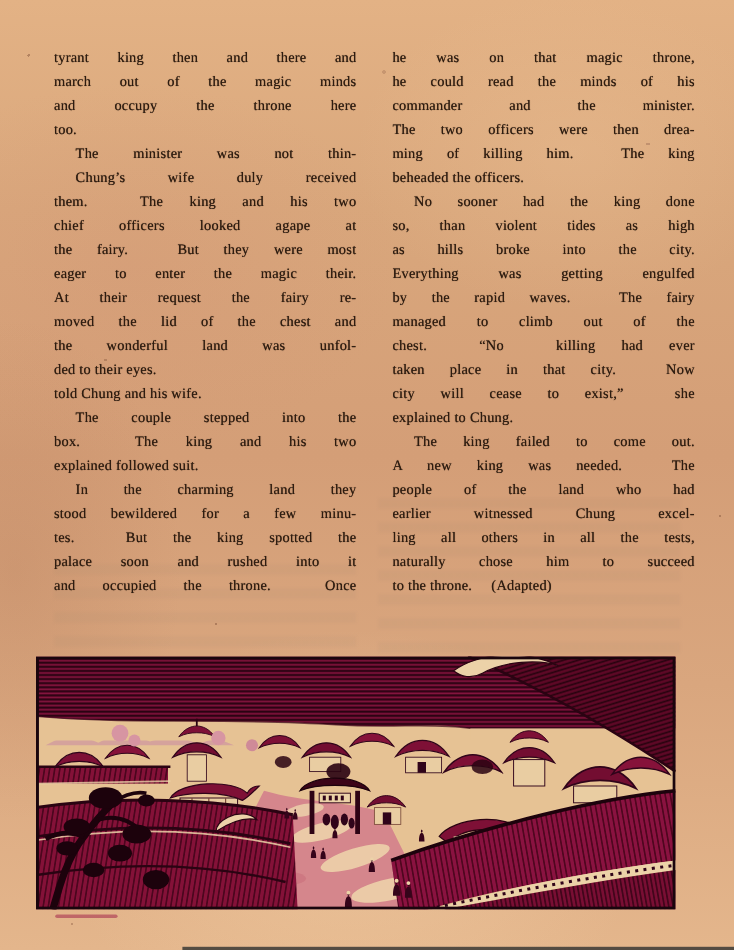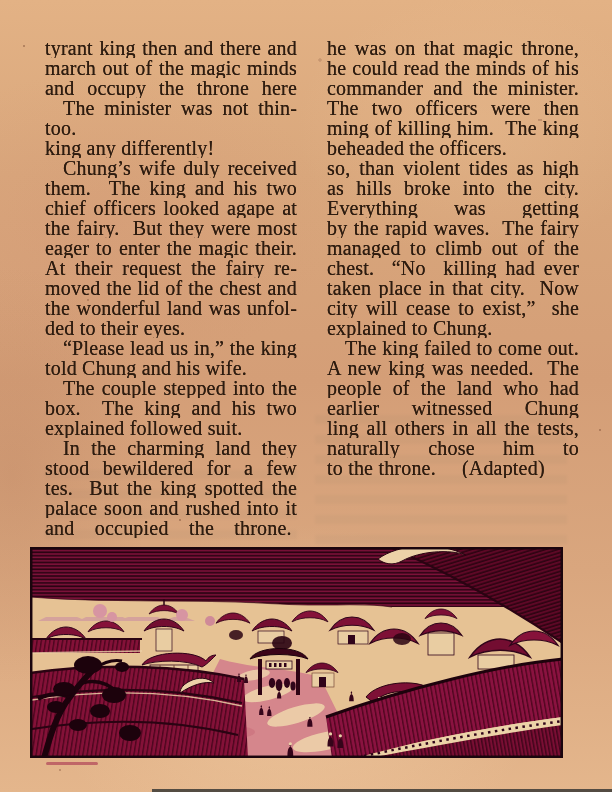--- a/index.html
+++ b/index.html
@@ -24,21 +24,21 @@
       radial-gradient(3px 3px at 320px 60px, #b08060 50%, transparent 60%),
       radial-gradient(2px 2px at 60px 770px, #9c6c50 60%, transparent 61%);
   }
   .ghost{position:absolute;pointer-events:none;filter:blur(1.2px);opacity:.55;
     background:repeating-linear-gradient(180deg, rgba(120,112,96,0.10) 0 9px, rgba(0,0,0,0) 9px 20px);}
   .ghost-l{left:45px;top:470px;width:252px;height:75px;}
   .ghost-r{left:315px;top:415px;width:252px;height:130px;}
   .col{position:absolute;top:38px;width:252px;color:#2d1c10;}
   .col-left{left:45px;}
   .col-right{left:327px;}
-  .line{height:20px;line-height:20px;font-size:20px;letter-spacing:.2px;
+  .line{height:20px;line-height:20px;font-size:12px;letter-spacing:.2px;
         text-align:justify;text-align-last:left;overflow:hidden;
         text-shadow:0 0 .6px rgba(45,28,16,.9);}
   .line.just{text-align-last:justify;}
   .line.ind{text-indent:18px;}
   .illus{position:absolute;left:30px;top:547px;width:533px;height:211px;}
   .illus svg{display:block;}
   .smudge{position:absolute;left:46px;top:762px;width:52px;height:3px;
           background:#a3274b;opacity:.55;filter:blur(.6px);border-radius:2px;}
   .scanline{position:absolute;left:152px;right:0;bottom:0;height:3px;
             background:#3a3835;opacity:.85;}
@@ -48,50 +48,49 @@
 
 <div class="page">
   <div class="texture"></div>
   <div class="ghost ghost-l"></div>
   <div class="ghost ghost-r"></div>
 
   <div class="col col-left">
       <div class="line just">tyrant king then and there and</div>
       <div class="line just">march out of the magic minds</div>
       <div class="line just">and occupy the throne here</div>
+      <div class="line">too.</div>
       <div class="line just ind">The minister was not thin-</div>
-      <div class="line">too.</div>
-      <div class="line">king any differently!</div>
       <div class="line just ind">Chung’s wife duly received</div>
       <div class="line just">them.&nbsp; The king and his two</div>
       <div class="line just">chief officers looked agape at</div>
       <div class="line just">the fairy.&nbsp; But they were most</div>
       <div class="line just">eager to enter the magic their.</div>
       <div class="line just">At their request the fairy re-</div>
       <div class="line just">moved the lid of the chest and</div>
       <div class="line just">the wonderful land was unfol-</div>
       <div class="line">ded to their eyes.</div>
-      <div class="line just ind">“Please lead us in,” the king</div>
       <div class="line">told Chung and his wife.</div>
       <div class="line just ind">The couple stepped into the</div>
       <div class="line just">box.&nbsp; The king and his two</div>
       <div class="line">explained followed suit.</div>
       <div class="line just ind">In the charming land they</div>
       <div class="line just">stood bewildered for a few minu-</div>
       <div class="line just">tes.&nbsp; But the king spotted the</div>
       <div class="line just">palace soon and rushed into it</div>
       <div class="line just">and occupied the throne.&nbsp; Once</div>
     </div>
   <div class="col col-right">
       <div class="line just">he was on that magic throne,</div>
       <div class="line just">he could read the minds of his</div>
       <div class="line just">commander and the minister.</div>
       <div class="line just">The two officers were then drea-</div>
       <div class="line just">ming of killing him.&nbsp; The king</div>
       <div class="line">beheaded the officers.</div>
+      <div class="line just ind">No sooner had the king done</div>
       <div class="line just">so, than violent tides as high</div>
       <div class="line just">as hills broke into the city.</div>
       <div class="line just">Everything was getting engulfed</div>
       <div class="line just">by the rapid waves.&nbsp; The fairy</div>
       <div class="line just">managed to climb out of the</div>
       <div class="line just">chest.&nbsp; “No&nbsp; killing had ever</div>
       <div class="line just">taken place in that city.&nbsp; Now</div>
       <div class="line just">city will cease to exist,”&nbsp; she</div>
       <div class="line">explained to Chung.</div>
       <div class="line just ind">The king failed to come out.</div>

